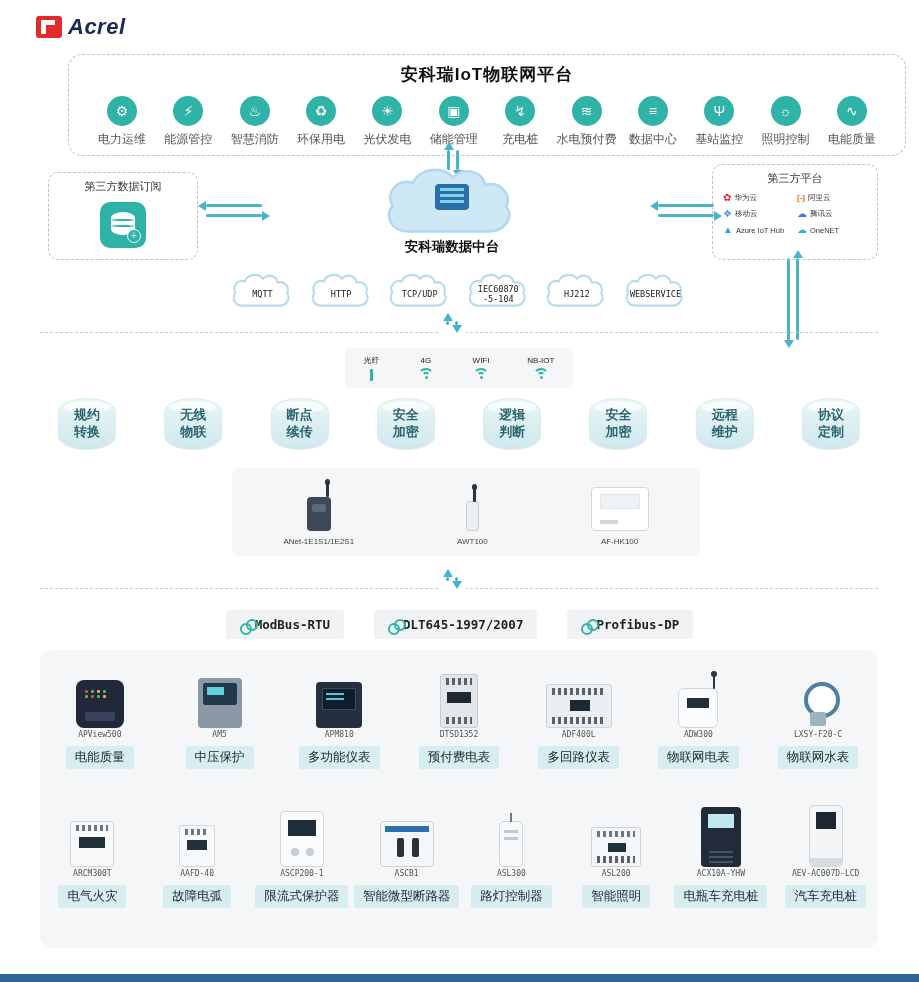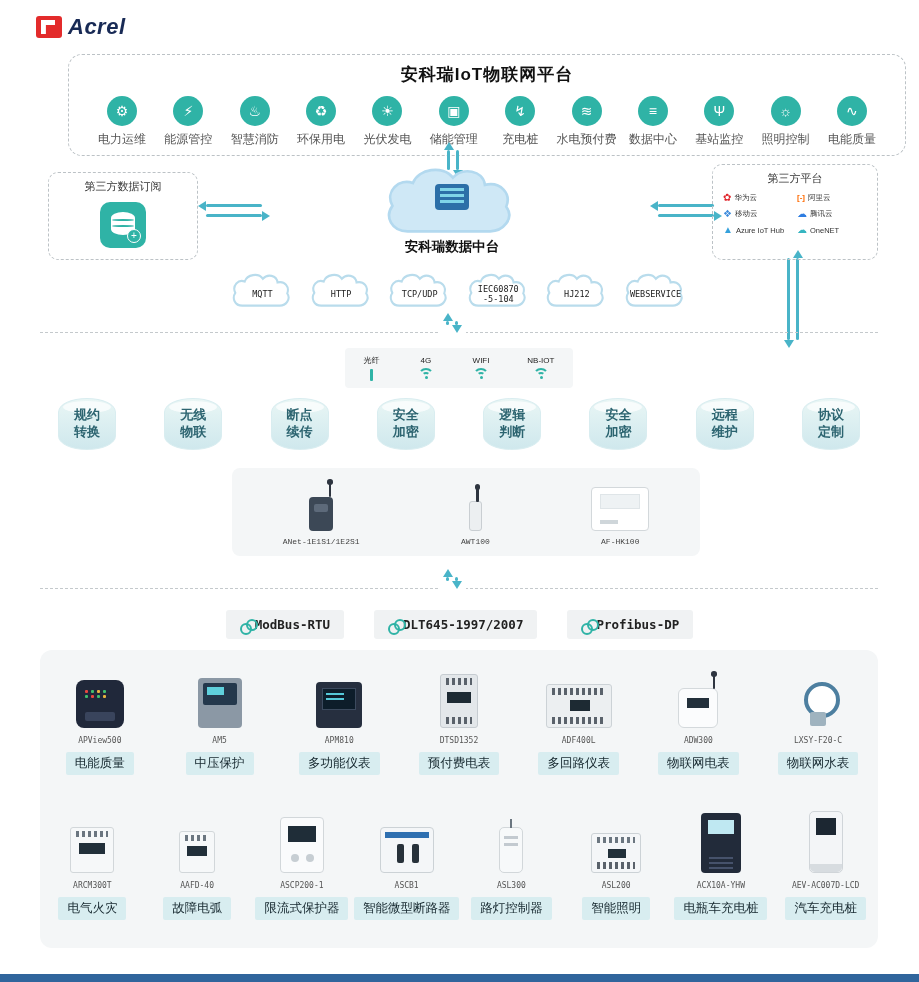--- a/index.html
+++ b/index.html
@@ -79,21 +79,21 @@
 
   
   .cyl-row { position:absolute; left:58px; top:398px; width:802px; display:flex; justify-content:space-between; }
   .cyl { width:58px; height:52px; position:relative; background:linear-gradient(180deg,#e9f6f5,#cfe8ed); border:1px solid #d9edf0; border-radius:29px/14px; display:flex; align-items:center; justify-content:center; }
   .cyl::before { content:''; position:absolute; top:2px; left:4px; right:4px; height:12px; border-radius:50%; background:rgba(255,255,255,.7); }
   .cyl span { position:relative; width:2.4em; font-size:13px; font-weight:bold; color:#2c6470; text-align:center; line-height:1.3; }
 
   
   .gw-box { position:absolute; left:232px; top:468px; width:468px; height:88px; background:#f4f6f7; border-radius:8px; display:flex; justify-content:space-around; align-items:flex-end; padding-bottom:10px; }
   .gw { display:flex; flex-direction:column; align-items:center; }
-  .gw-model { font-family:Liberation Mono, monospace; font-size:8px; color:#444; margin-top:6px; }
+  .gw-model { font-family:Liberation Sans, sans-serif; font-size:8px; color:#444; margin-top:6px; }
   .dv { position:relative; }
   .anet { width:24px; height:34px; background:#3c4856; border-radius:4px; }
   .anet::after { content:''; position:absolute; top:7px; left:5px; right:5px; height:8px; background:#5d6a7a; border-radius:2px; }
   .ant { position:absolute; top:-14px; right:2px; width:2.5px; height:14px; background:#2e3540; border-radius:1px; }
   .ant::before { content:''; position:absolute; top:-4px; left:-1.5px; width:5.5px; height:5.5px; background:#2e3540; border-radius:50%; }
   .awt { width:13px; height:30px; background:#eceff1; border:1px solid #c9ced2; border-radius:3px; }
   .afhk { width:58px; height:44px; background:#fff; border:1px solid #d3d8db; border-radius:4px; }
   .afhk::before { content:''; position:absolute; top:6px; left:8px; right:8px; height:13px; background:#eef2f4; border:1px solid #dfe5e8; }
   .afhk::after { content:''; position:absolute; bottom:6px; left:8px; width:18px; height:4px; background:#cfd6da; }
 
@@ -105,21 +105,21 @@
   .link::after { content:''; position:absolute; left:6px; top:0; width:8px; height:8px; border:2px solid #2fb3a6; border-radius:50%; }
   .chip-lb { font-family:"DejaVu Sans Mono", monospace; font-size:12.5px; font-weight:bold; color:#222; }
 
   
   .devices-box { position:absolute; left:40px; top:650px; width:838px; height:298px; background:#f4f6f7; border-radius:12px; }
   .dev-row { display:flex; justify-content:space-around; align-items:flex-end; }
   .dev-row.r1 { margin-top:16px; }
   .dev-row.r2 { margin-top:36px; }
   .cell { display:flex; flex-direction:column; align-items:center; width:104px; }
   .img-slot { height:62px; display:flex; align-items:flex-end; justify-content:center; }
-  .model { font-family:"DejaVu Sans Mono", monospace; font-size:8px; color:#555; margin-top:8px; white-space:nowrap;text-align:right; }
+  .model { font-family:"DejaVu Sans Mono", monospace; font-size:8px; color:#555; margin-top:2px; white-space:nowrap;text-align:right; }
   .tag { margin-top:7px; background:#d8edf0; color:#15272e; font-size:12.5px; padding:3px 9px; border-radius:2px; white-space:nowrap; }
 
   .comb-b { position:absolute; bottom:3px; left:5px; right:5px; height:7px; background:repeating-linear-gradient(90deg,#5a626b 0 3px,transparent 3px 6px); }
 
   .apview { width:48px; height:48px; background:#20283a; border-radius:8px; }
   .apview::before { content:''; position:absolute; top:10px; left:9px; width:3px; height:3px; border-radius:1px; background:#e8473f; box-shadow:6px 0 0 #3fbf6e,12px 0 0 #e8b33f,18px 0 0 #3fbf6e,0 5px 0 #3fbf6e,6px 5px 0 #e8473f,12px 5px 0 #3fbf6e,18px 5px 0 #e8b33f; }
   .apview::after { content:''; position:absolute; bottom:7px; left:9px; right:9px; height:9px; background:#39445c; border-radius:2px; }
   .am5 { width:44px; height:50px; background:#8b98a5; border-radius:4px; }
   .am5::before { content:''; position:absolute; top:5px; left:5px; right:5px; height:22px; background:#24384c; border-radius:2px; }
   .am5::after { content:''; position:absolute; top:9px; left:9px; width:17px; height:8px; background:#5fd0dc; }

